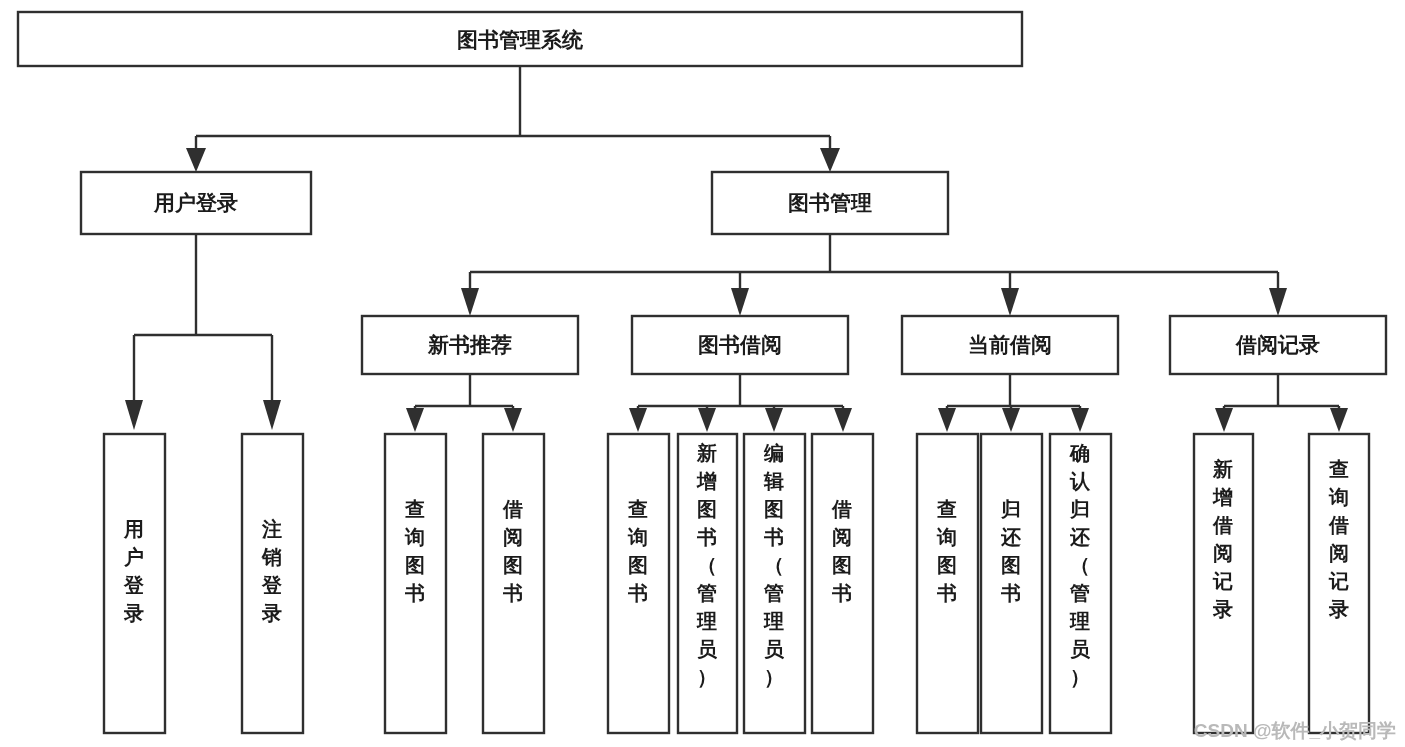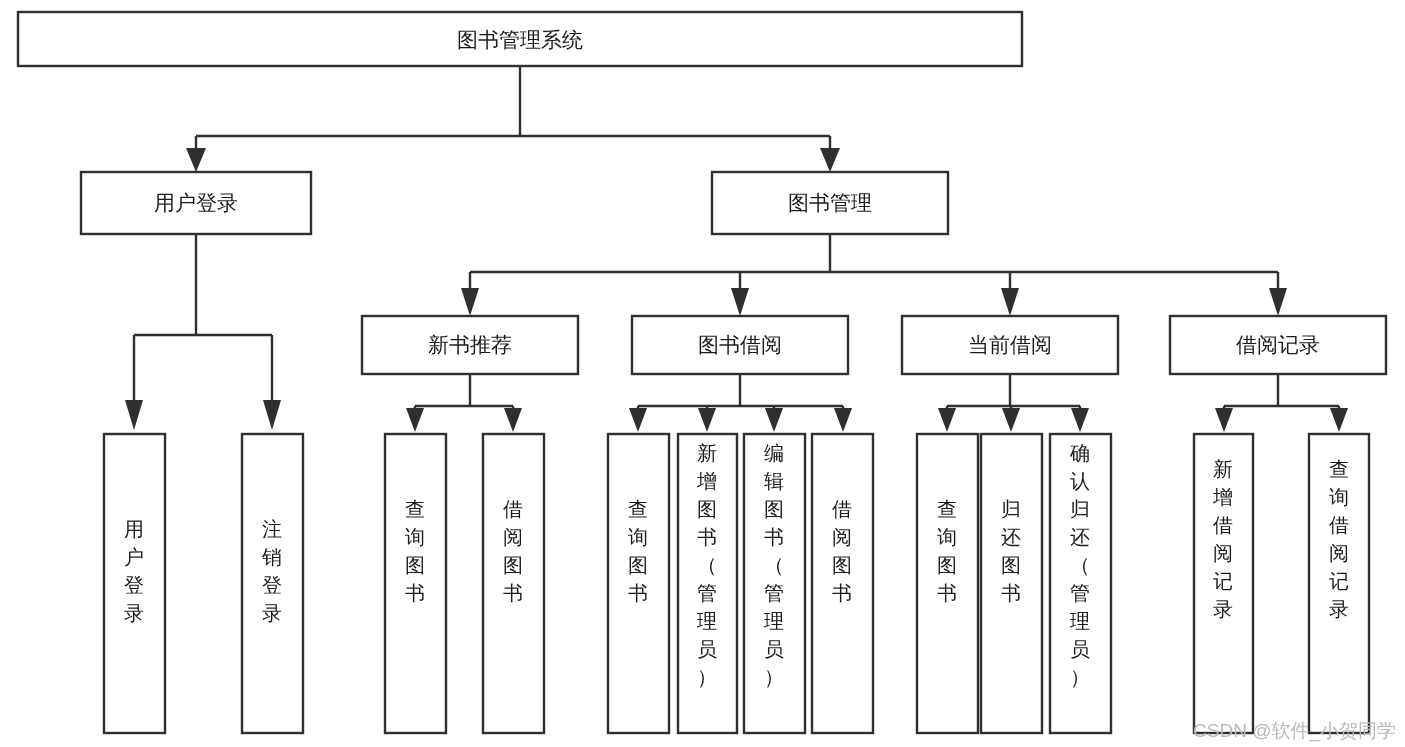--- a/index.html
+++ b/index.html
@@ -9,20 +9,21 @@
   }
   body {
     font-family: "Liberation Sans", "DejaVu Sans", sans-serif;
   }
   #diagram-root {
     position: relative;
     width: 1405px;
     height: 747px;
     background: #ffffff;
     overflow: hidden;
+    font-weight: bold;
   }
   svg#tree-svg {
     position: absolute;
     left: 0;
     top: 0;
     width: 1405px;
     height: 747px;
     display: block;
   }
   .node-box {

